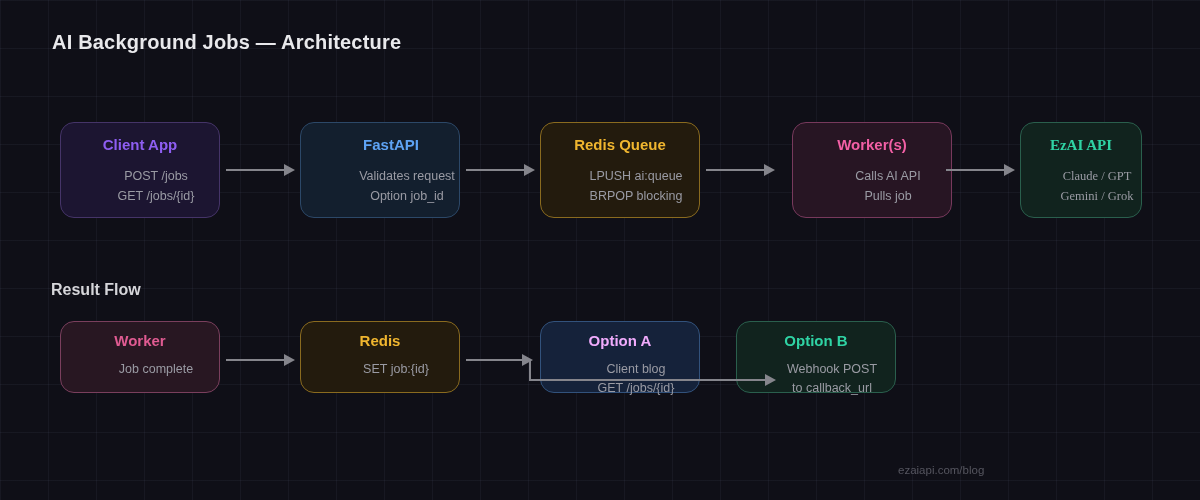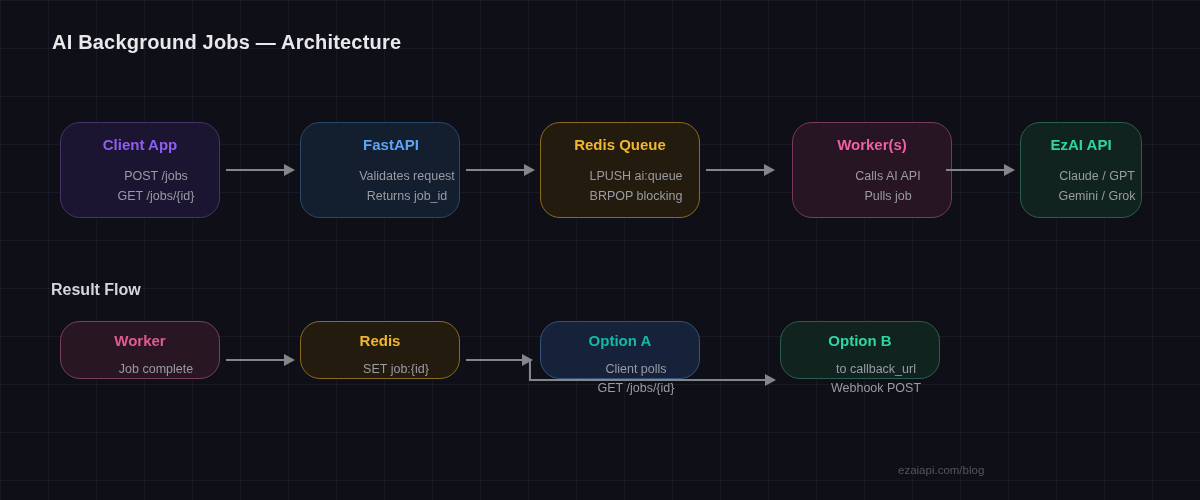--- a/index.html
+++ b/index.html
@@ -29,34 +29,34 @@
     left: 51px; top: 281px;
     margin: 0;
     font-size: 16px;
     font-weight: 700;
     color: #d6d6da;
   }
   .node {
     position: absolute;
     box-sizing: border-box;
     border: 1px solid #444;
-    border-radius: 20px;
+    border-radius: 14px;
     text-align: center;
   }
   .r1 { top: 122px; width: 160px; height: 96px; padding-top: 14px; }
-  .r2 { top: 321px; width: 160px; height: 58px; padding-top: 11px; }
+  .r2 { top: 321px; width: 160px; height: 72px; padding-top: 11px; }
   .n1 { left: 60px; }
   .n2 { left: 300px; padding-left: 22px; }
   .n3 { left: 540px; }
   .n4 { left: 792px; }
-  .n5 { left: 1020px; width: 122px; }
+  .n5 { left: 1020px; width: 122px; font-family: Liberation Serif, serif; }
   .m1 { left: 60px; }
   .m2 { left: 300px; }
   .m3 { left: 540px; }
-  .m4 { left: 780px; }
+  .m4 { left: 736px; }
   .node-title {
     font-size: 15px;
     font-weight: 700;
     line-height: 16px;
     margin-bottom: 13px;
   }
   .r2 .node-title { margin-bottom: 11px; }
   .node-line {
     font-size: 12.5px;
     line-height: 20px;
@@ -111,21 +111,21 @@
     <div class="node-title" style="color: rgb(142, 94, 242);">Client App</div>
     <div class="node-line">POST /jobs</div>
     <div class="node-line">GET /jobs/{id}</div>
   </div>
 
   <div class="arrow a1"></div>
 
   <div class="node r1 n2" style="background-color: rgb(19, 31, 46); border-color: rgb(44, 72, 104);">
     <div class="node-title" style="color: rgb(94, 163, 245);">FastAPI</div>
     <div class="node-line">Validates request</div>
-    <div class="node-line">Returns job_id</div>
+    <div class="node-line">Option job_id</div>
   </div>
 
   <div class="arrow a2"></div>
 
   <div class="node r1 n3" style="background-color: rgb(35, 27, 13); border-color: rgb(138, 107, 31);">
     <div class="node-title" style="color: rgb(240, 182, 47);">Redis Queue</div>
     <div class="node-line">LPUSH ai:queue</div>
     <div class="node-line">BRPOP blocking</div>
   </div>
 
@@ -157,26 +157,26 @@
   <div class="node r2 m2" style="background-color: rgb(35, 27, 13); border-color: rgb(138, 107, 31);">
     <div class="node-title" style="color: rgb(240, 182, 47);">Redis</div>
     <div class="node-line">SET job:{id}</div>
   </div>
 
   <div class="arrow b2"></div>
   <div class="vseg branch-v"></div>
   <div class="arrow bh"></div>
 
   <div class="node r2 m3" style="background-color: rgb(21, 34, 58); border-color: rgb(50, 82, 124);">
-    <div class="node-title" style="color: #14b8a6;">Option A</div>
-    <div class="node-line">Client polls</div>
+    <div class="node-title" style="color: #f0abfc;">Option A</div>
+    <div class="node-line">Client blog</div>
     <div class="node-line">GET /jobs/{id}</div>
   </div>
 
   <div class="node r2 m4" style="background-color: rgb(17, 35, 30); border-color: rgb(42, 95, 77);">
     <div class="node-title" style="color: rgb(47, 211, 164);">Option B</div>
+    <div class="node-line">Webhook POST</div>
     <div class="node-line">to callback_url</div>
-    <div class="node-line">Webhook POST</div>
   </div>
 
   <div class="footer-url">ezaiapi.com/blog</div>
 
 </div>
 
 </body></html>

